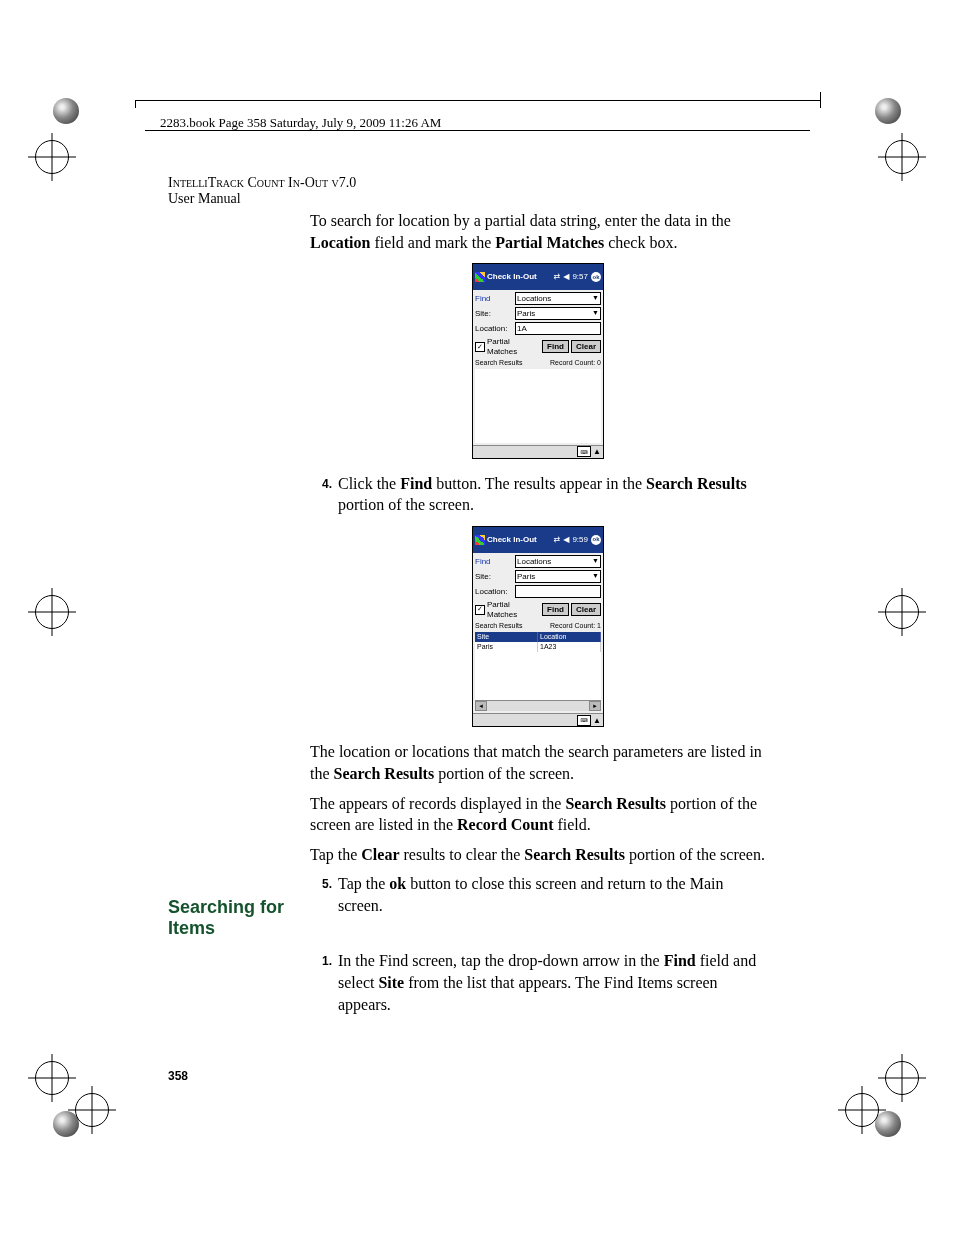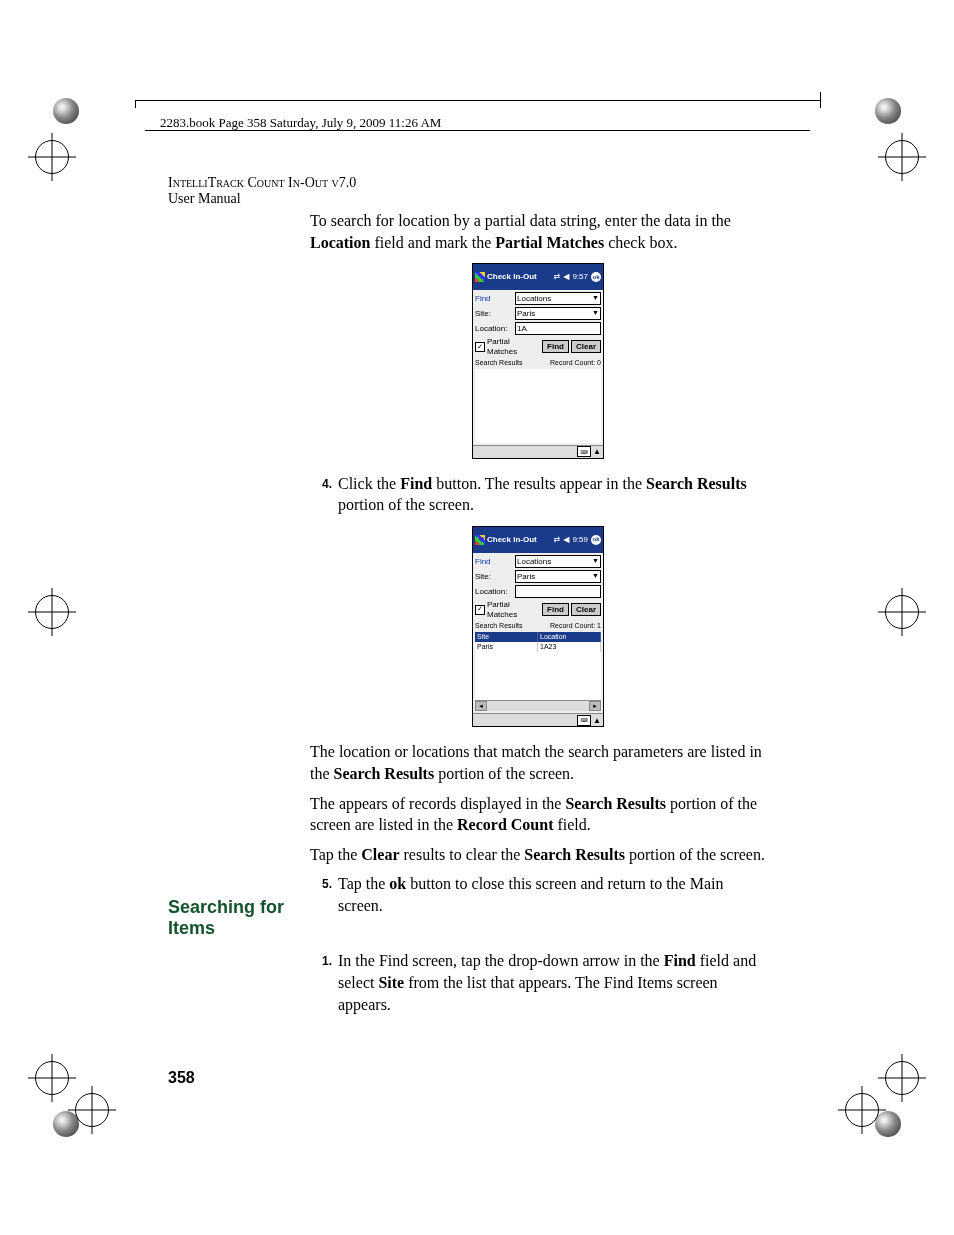--- a/index.html
+++ b/index.html
@@ -31,21 +31,21 @@
 .dev .blank{height:60px;background:#fff}
 .dev .scrollbar{height:10px;background:#ddd;display:flex;justify-content:space-between;border-top:1px solid #888}
 .dev .scrollbar span{width:10px;background:#bbb;border:1px solid #888;display:inline-flex;align-items:center;justify-content:center;font-size:7px}
 .dev .footer{height:12px;border-top:1px solid #888;display:flex;justify-content:flex-end;align-items:center;padding:0 2px;gap:2px;background:#ddd}
 .kbicon{width:12px;height:9px;border:1px solid #000;background:#fff;font-size:5px;display:inline-flex;align-items:center;justify-content:center}
 ol.steps{list-style:none;padding:0;margin:0}
 ol.steps>li{display:flex;margin-bottom:10px}
 ol.steps>li .num{flex:0 0 22px;font-family:Arial,sans-serif;font-weight:bold;font-size:12px;text-align:right;margin-right:6px;padding-top:3px}
 ol.steps>li .txt{flex:1}
 .section-head{position:absolute;left:168px;top:897px;width:130px;font-family:Arial,sans-serif;font-weight:bold;font-size:18px;color:#14532d}
-.pagenum{position:absolute;left:168px;top:1069px;font-family:Arial,sans-serif;font-weight:bold;font-size:16px}
+.pagenum{position:absolute;left:168px;top:1069px;font-family:Arial,sans-serif;font-weight:bold;font-size:12px}
 .crop{position:absolute}
 .crop.h{border-top:1px solid #000;height:0}
 .crop.v{border-left:1px solid #000;width:0}
 .reg{position:absolute;width:32px;height:32px;border-radius:50%;border:1px solid #000}
 .reg:before,.reg:after{content:"";position:absolute;background:#000}
 .reg:before{left:50%;top:-8px;bottom:-8px;width:1px;transform:translateX(-.5px)}
 .reg:after{top:50%;left:-8px;right:-8px;height:1px;transform:translateY(-.5px)}
 .sphere{position:absolute;width:26px;height:26px;border-radius:50%;background:radial-gradient(circle at 35% 35%,#eee 8%,#888 45%,#333 95%)}
 </style>
 </head>

